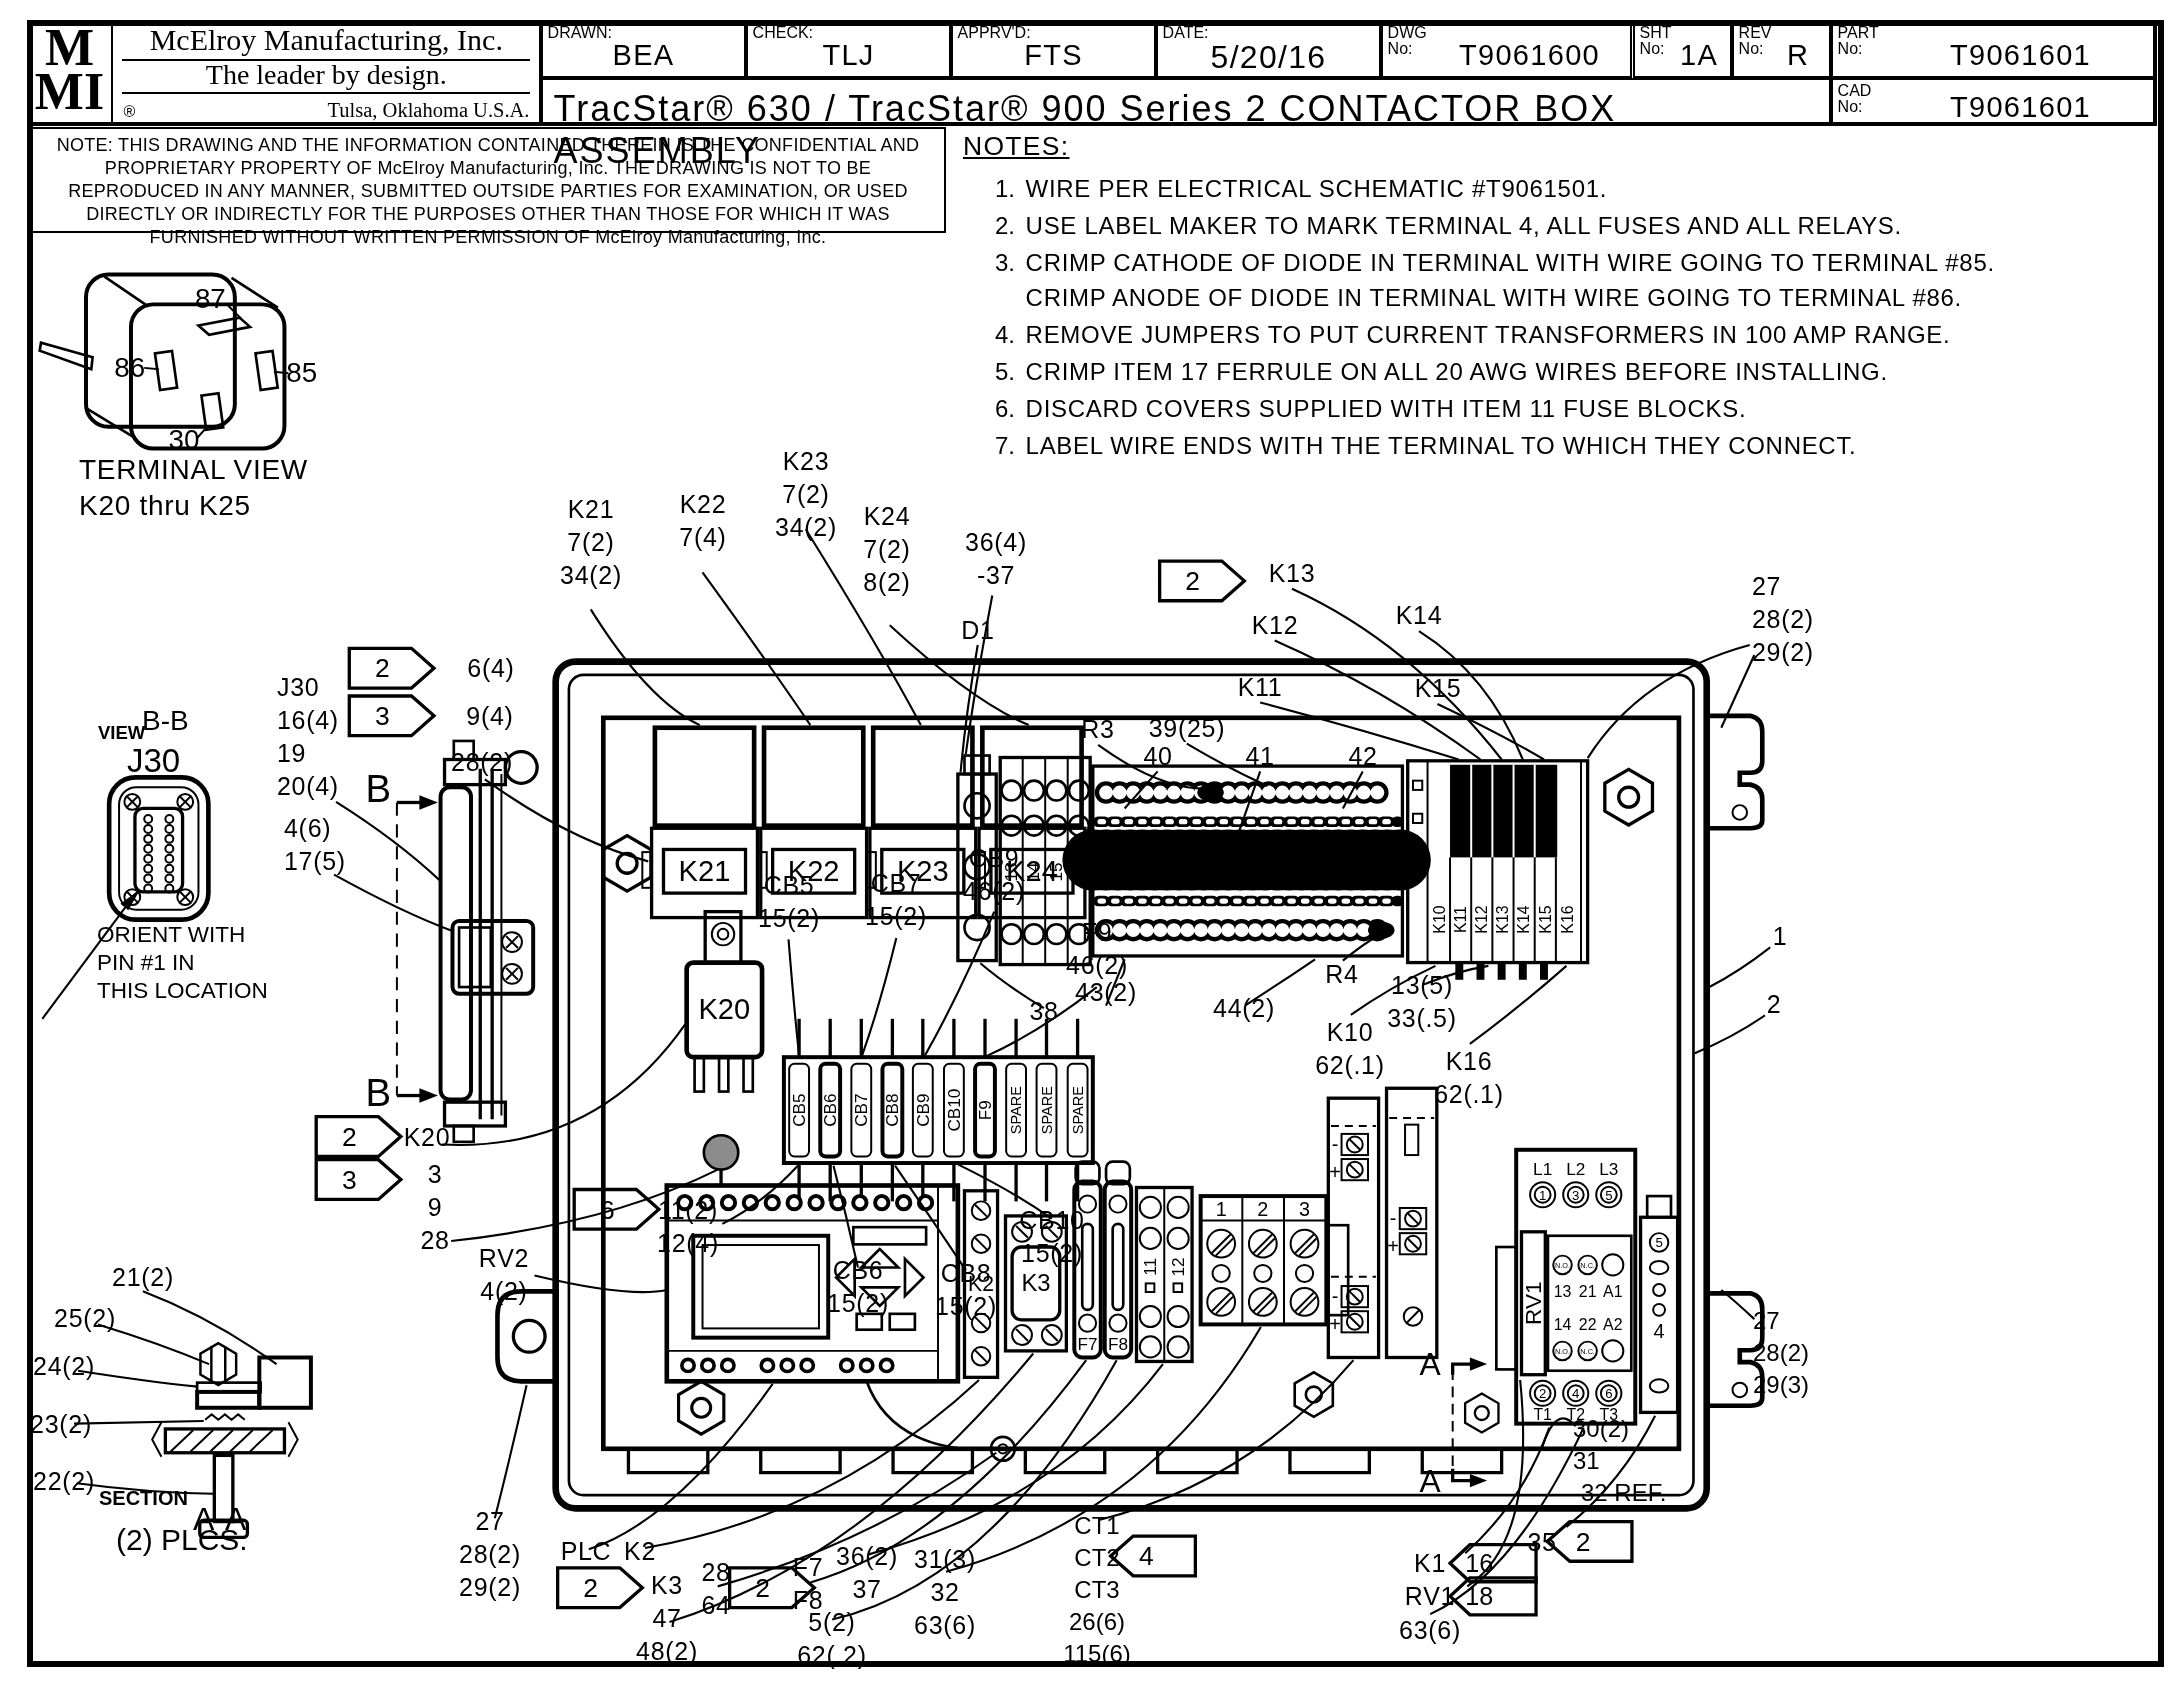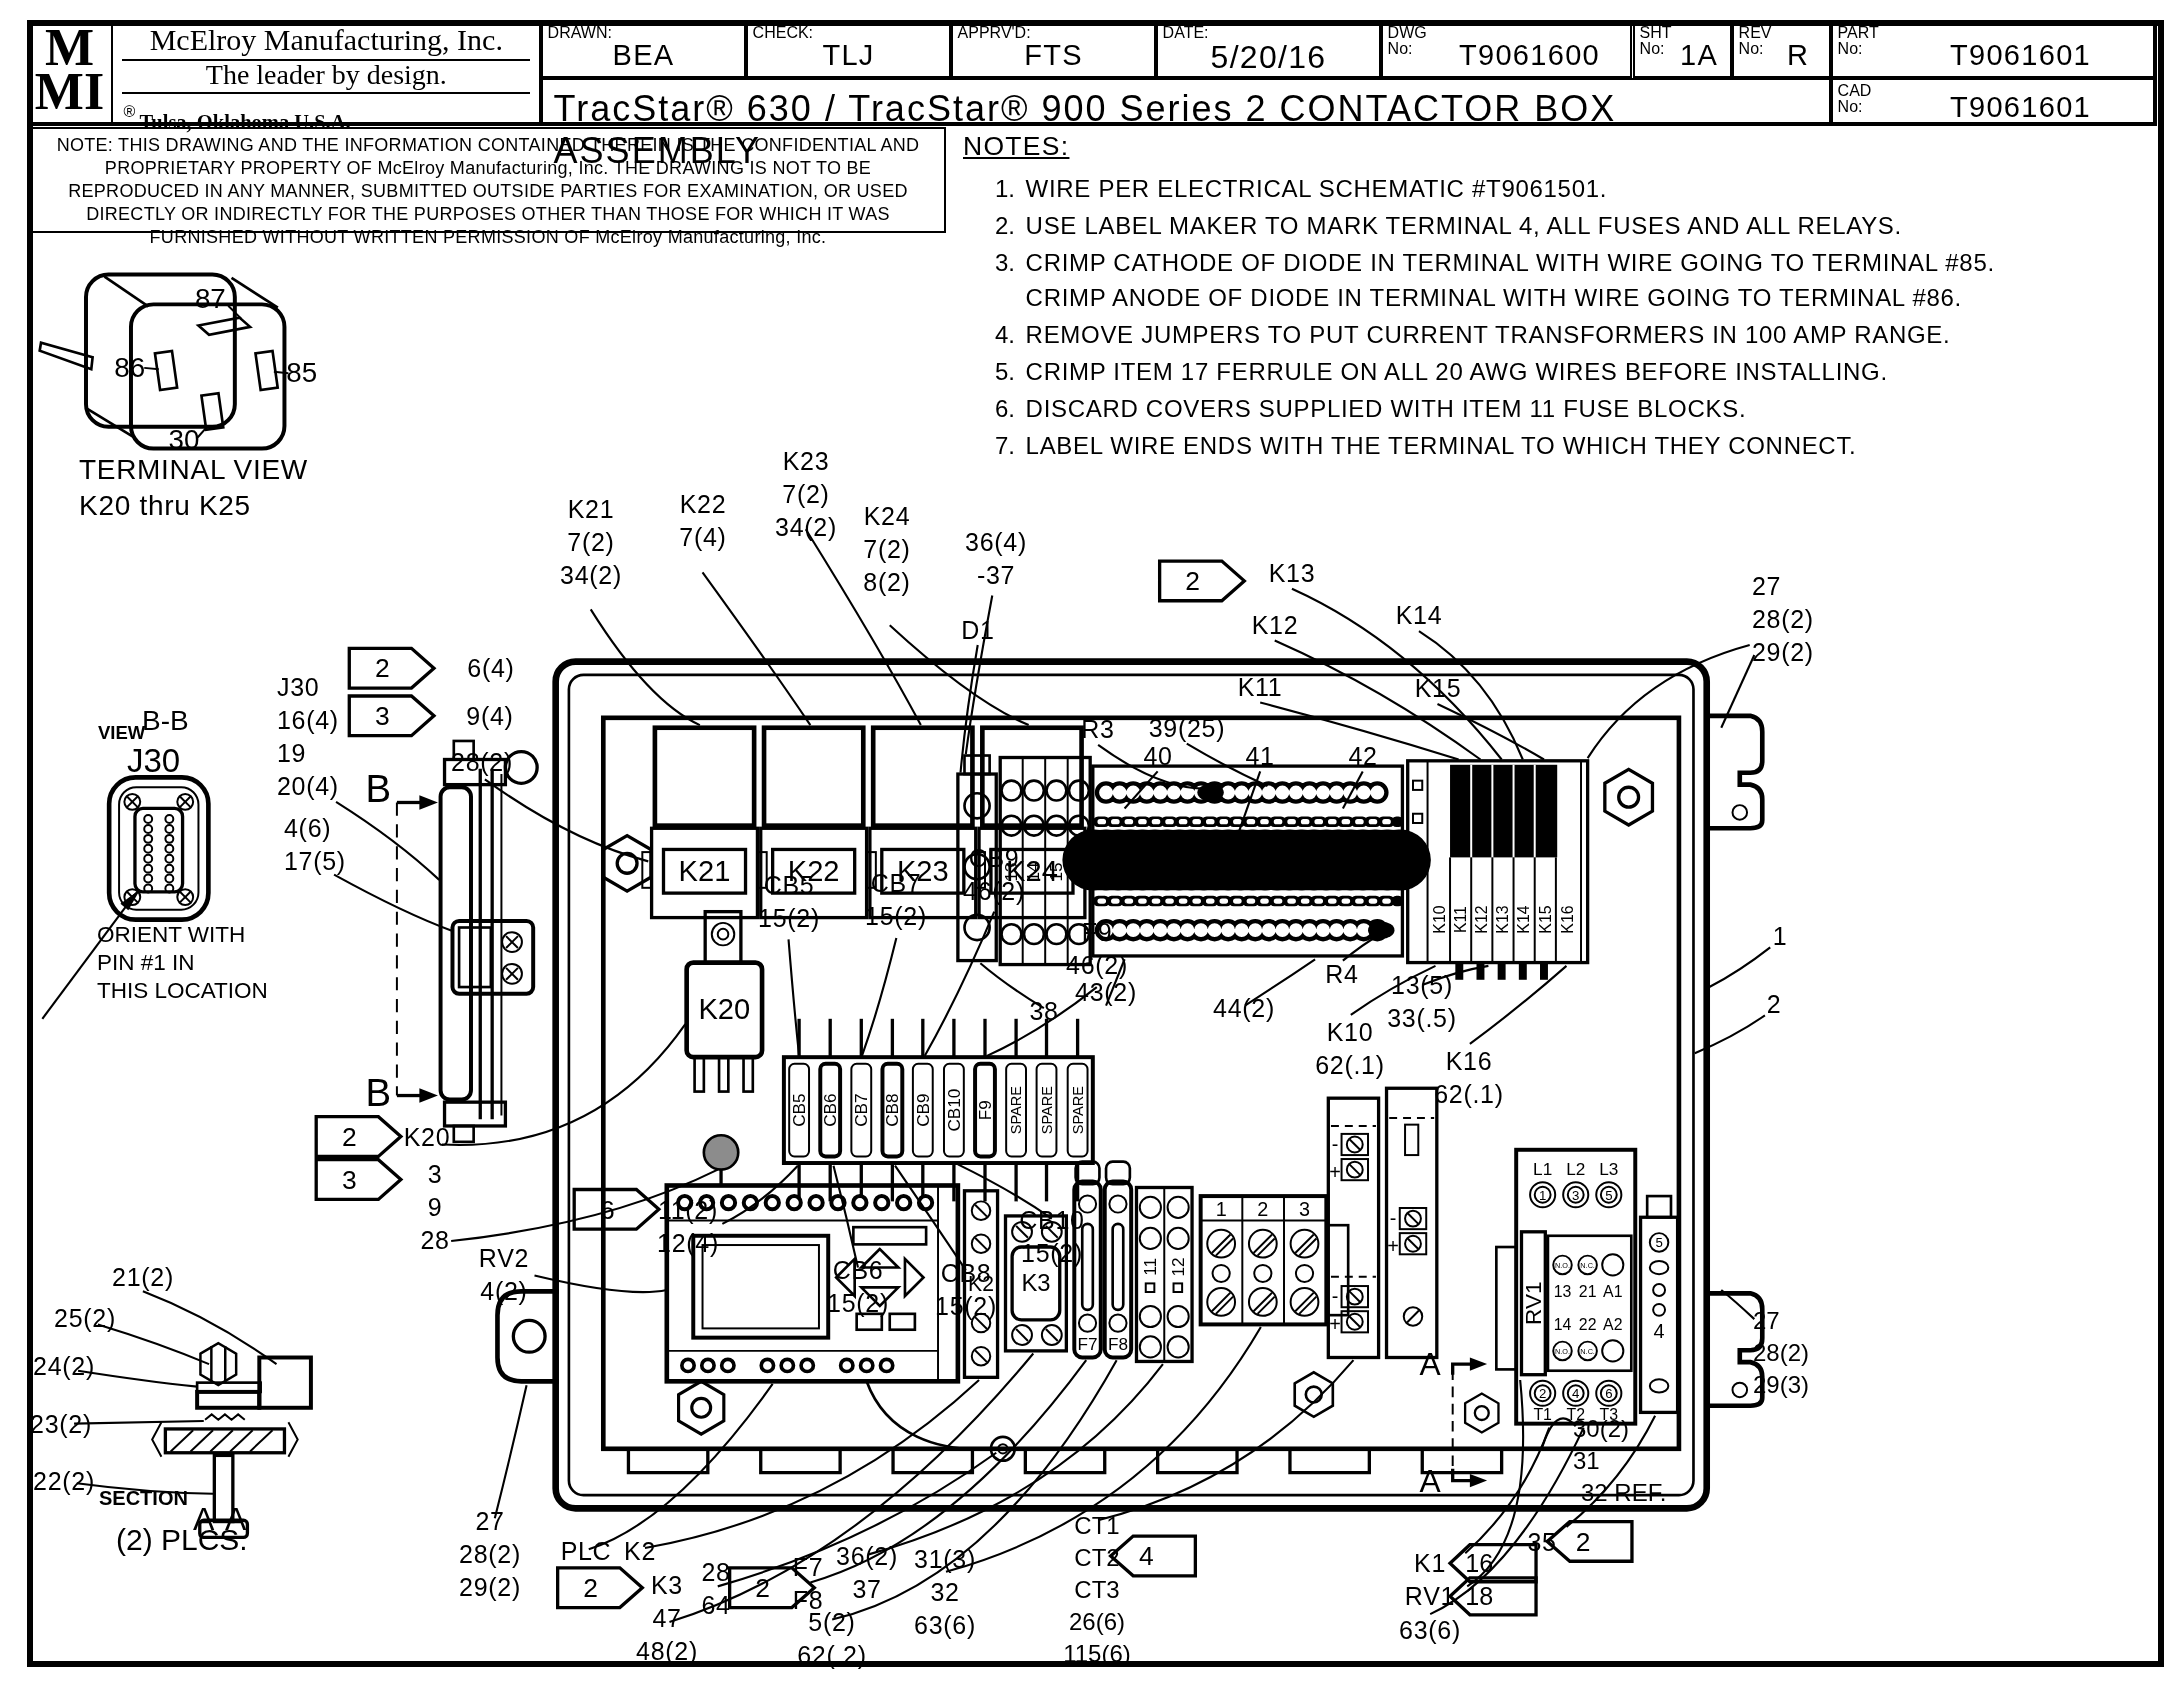--- a/index.html
+++ b/index.html
@@ -719,21 +719,21 @@
 </svg>
 
 <div>
   <div class="cell" style="left:26.5px;top:20px;width:2130px;height:106px;border-width:4px"></div>
   <div class="cell" style="left:26.5px;top:20px;width:86px;height:106px">
     <div class="t serif" style="left:0;right:0;top:4px;text-align:center;font-weight:900;font-size:52px;line-height:44px"><span>M</span><br><span>MI</span></div>
   </div>
   <div class="cell" style="left:111px;top:20px;width:430px;height:106px">
     <div class="t serif" style="left:9.3px;top:1.3px;width:408px;text-align:center;font-size:30px;border-bottom:2px solid #000;padding-bottom:1.3px">McElroy Manufacturing, Inc.</div>
     <div class="t serif" style="left:9.3px;top:37px;width:408px;text-align:center;font-size:28px;border-bottom:2px solid #000;padding-bottom:1.3px">The leader by design.</div>
-    <div class="t serif" style="left:26.5px;top:89px;width:390px;text-align:left;font-size:20.5px;font-weight:bold">Tulsa, Oklahoma U.S.A.</div>
+    <div class="t serif" style="left:26.5px;top:77px;width:390px;text-align:right;font-size:20.5px;font-weight:normal">Tulsa, Oklahoma U.S.A.</div>
     <div class="t" style="left:10.6px;top:81px;font-size:16px">®</div>
   </div>
   <div class="cell" style="left:541px;top:20px;width:205px;height:58px">
     <span class="clbl">DRAWN:</span>
     <div class="cval">BEA</div>
   </div>
   <div class="cell" style="left:746px;top:20px;width:205px;height:58px">
     <span class="clbl">CHECK:</span>
     <div class="cval">TLJ</div>
   </div>

